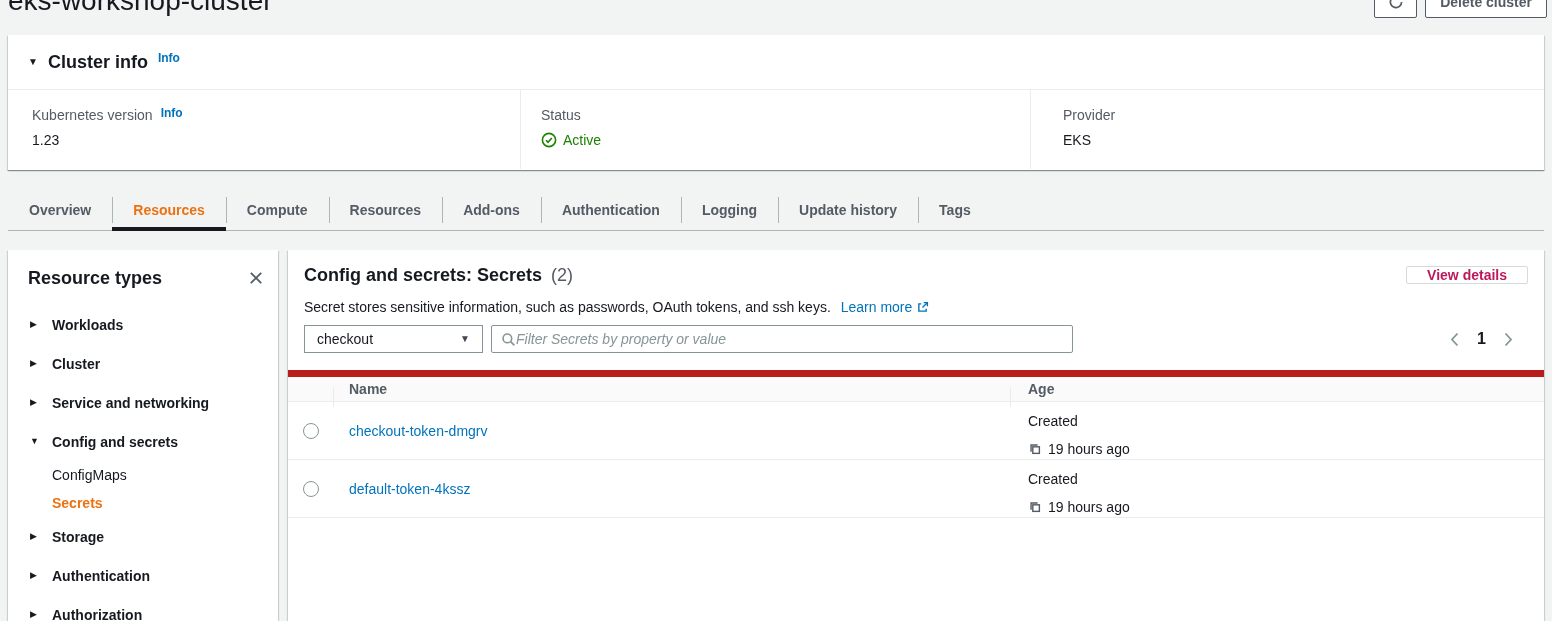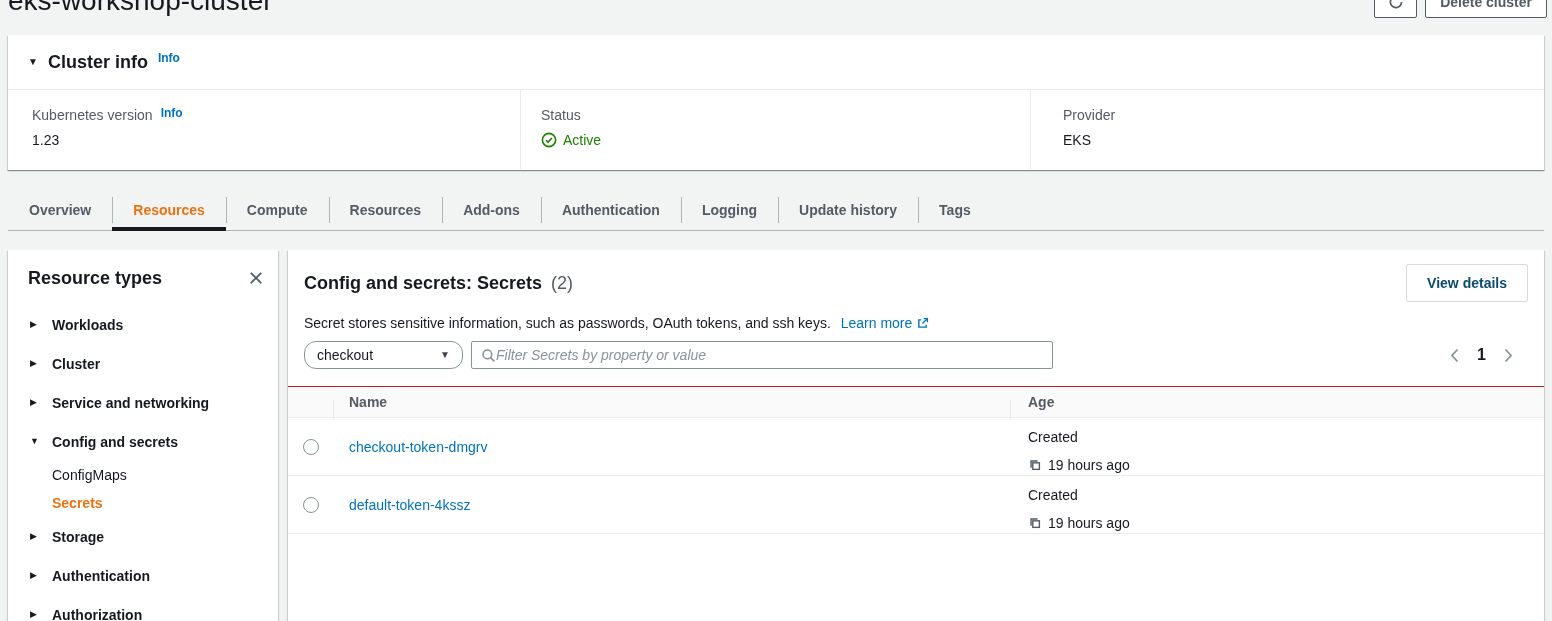--- a/index.html
+++ b/index.html
@@ -85,49 +85,49 @@
   }
   .sb-sub.selected { font-weight:700; color:#ec7211; }
 
   
   .main-panel { left:288px; top:250px; width:1256px; height:380px; }
   .main-header { padding:14px 16px 0 16px; }
   .heading-row { display:flex; align-items:center; justify-content:space-between; }
   .panel-heading { font-size:18px; line-height:22px; }
   .panel-heading .bold { font-weight:700; color:#16191f; }
   .panel-heading .count { font-weight:400; color:#545b64; margin-left:4px; }
-  .btn.disabled { border:1px solid #d5dbdb; color:#0c4a6e; height:38px; padding:0 20px; cursor:default; }
+  .btn.disabled { border:1px solid #d5dbdb; color:#be185d; height:18px; padding:0 20px; cursor:default; }
   .desc { margin-top:12px; font-size:14px; line-height:18px; color:#16191f; }
   .learn-more { color:#0073bb; font-weight:400; text-decoration:none; margin-left:6px; cursor:pointer; }
   .ext-icon { display:inline-block; vertical-align:-2px; margin-left:4px; }
 
   .filter-row { margin-top:9px; display:flex; align-items:center; }
   .select {
-    width:159px; height:28px; border:1px solid #879596; border-radius:12px; background:#fff;
+    width:179px; height:28px; border:1px solid #879596; border-radius:0; background:#fff;
     display:flex; align-items:center; justify-content:space-between; padding:8px 12px;
     font-size:14px; color:#16191f; cursor:pointer;
   }
   .select .caret { font-size:10px; color:#414750; }
   .search {
     margin-left:8px; width:582px; height:28px; border:1px solid #879596; border-radius:2px; background:#fff;
     display:flex; align-items:center; padding:0 9px; 
   }
   .search input {
     border:none; outline:none; flex:1; font-family:inherit; font-size:14px; color:#16191f; background:transparent;
   }
   .search input::placeholder { font-style:italic; color:#879596; }
   .pagination { margin-left:auto; display:flex; align-items:center; gap:17px; padding-right:14px; }
   .page-num { font-size:16px; font-weight:700; color:#16191f; }
   .page-chevron { cursor:pointer; }
 
   
   .table { margin-top:17px; }
   .thead {
     display:flex; height:32px; align-items:center; background:#fafafa;
-    border-top:1px solid #b91c1c; border-bottom:1px solid #eaeded;
+    border-top:7px solid #b91c1c; border-bottom:1px solid #eaeded;
     font-size:14px; font-weight:700; color:#545b64;
   }
   .col-sel { width:45px; flex:none; display:flex; align-items:center; }
   .col-name { flex:1; padding-left:16px; position:relative; }
   .col-age { width:534px; flex:none; padding-left:18px; position:relative; }
   .thead .col-name::before, .thead .col-age::before {
     content:""; position:absolute; left:0; top:6px; height:20px; width:1px; background:#eaeded;
   }
   .trow { display:flex; min-height:58px; border-bottom:1px solid #eaeded; align-items:center; }
   .radio {

